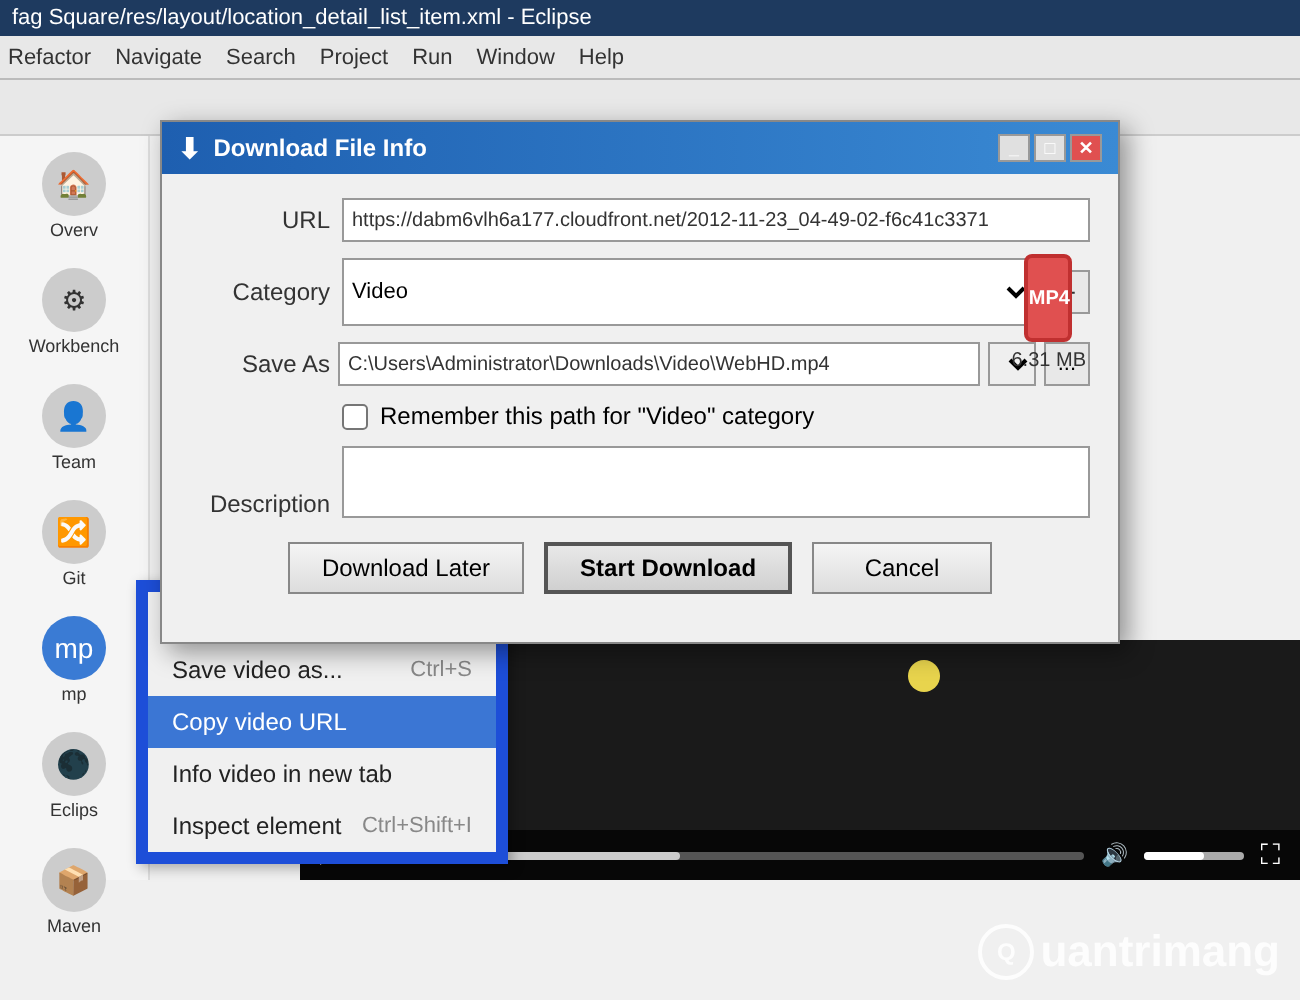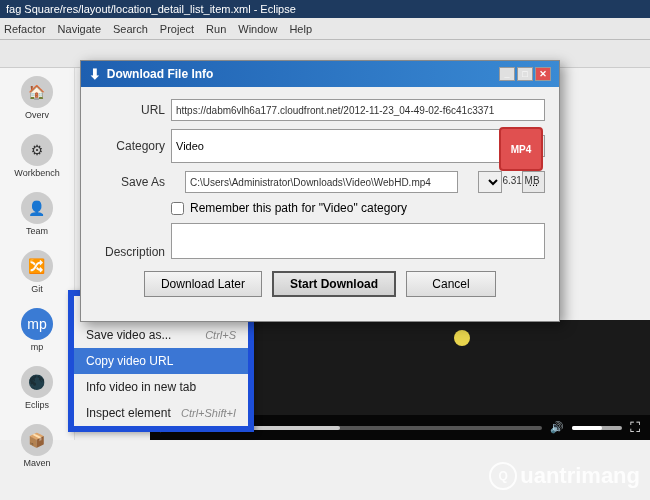--- a/index.html
+++ b/index.html
@@ -183,21 +183,20 @@
 
     .context-menu-item:hover, .context-menu-item.active {
       background: #3b76d4;
       color: #fff;
       text-align: right;
     }
 
     .context-menu-item .shortcut {
       color: #888;
       font-size: 11px;
-      font-style: italic;
     }
 
     
     .dialog-overlay {
       position: absolute;
       top: 60px;
       left: 80px;
       z-index: 30;
     }
 
@@ -296,21 +295,21 @@
       justify-content: center;
       cursor: pointer;
       font-size: 14px;
       color: #333;
     }
 
     .dialog-save-row {
       display: flex;
       align-items: center;
       margin-bottom: 8px;
-      gap: 20px;
+      gap: 4px;
     }
 
     .dialog-path-input {
       flex: 1;
       height: 22px;
       border: 1px solid #999;
       background: #fff;
       padding: 2px 4px;
       font-size: 11px;
       color: #333;
@@ -377,27 +376,27 @@
     .mp4-icon {
       position: absolute;
       right: 16px;
       top: 40px;
       display: flex;
       flex-direction: column;
       align-items: center;
     }
 
     .mp4-badge {
-      width: 44px;
+      width: 24px;
       height: 44px;
       background: #e05050;
       border-radius: 4px;
       display: flex;
       align-items: center;
-      justify-content: center;
+      justify-content: flex-start;
       color: #fff;
       font-size: 10px;
       font-weight: bold;
       border: 2px solid #c03030;
     }
 
     .mp4-size {
       font-size: 10px;
       color: #333;
       margin-top: 4px;

